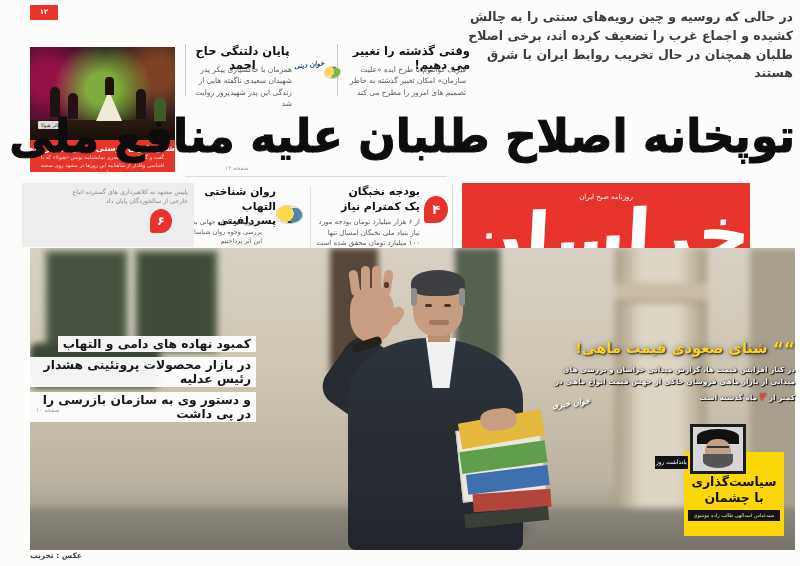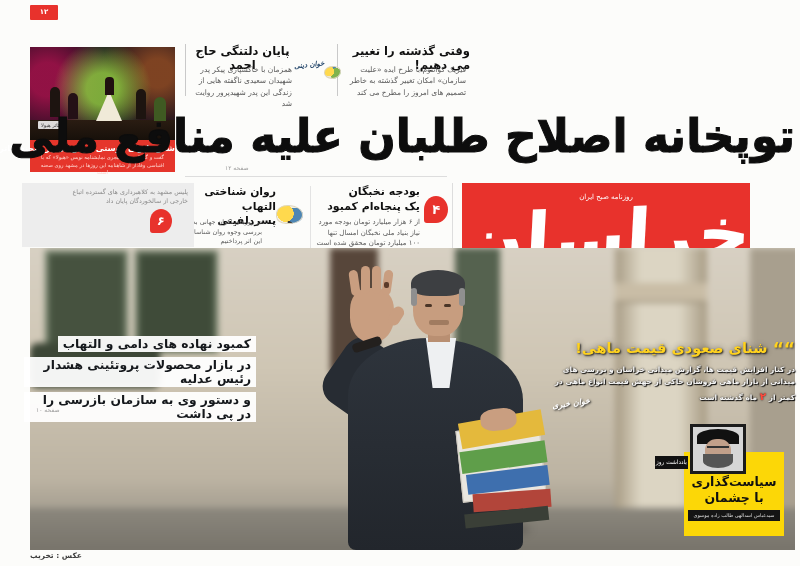--- a/index.html
+++ b/index.html
@@ -108,20 +108,21 @@
 
   .photo-credit{left:30px;top:551px;font-size:7.5px;font-weight:bold;color:#3f3f3f;}
 </style>
 </head>
 <body>
 
 <div class="page">
 
   <div class="abs corner-badge">۱۲</div>
 
+  <div class="abs teaser rtl">در حالی که روسیه و چین رویه‌های سنتی را به چالش کشیده و اجماع غرب را تضعیف کرده اند، برخی اصلاح طلبان همچنان در حال تخریب روابط ایران با شرق هستند</div>
 
   <div class="abs vline" style="left:337px;top:44px;height:52px;"></div>
   <div class="abs rtl box-title" style="left:340px;top:44px;width:130px;">وقتی گذشته را تغییر می دهیم!</div>
   <div class="abs rtl box-body" style="left:344px;top:64px;width:122px;">فیزیک کوانتوم با طرح ایده «علیت سازمان» امکان تغییر گذشته به خاطر تصمیم های امروز را مطرح می کند</div>
   <div class="abs physics-icon"></div>
 
   <div class="abs vline" style="left:185px;top:44px;height:52px;"></div>
   <div class="abs rtl box-title" style="left:190px;top:44px;width:105px;text-align:center;">پایان دلتنگی حاج احمد</div>
   <div class="abs rtl box-body" style="left:192px;top:64px;width:100px;">همزمان با خاکسپاری پیکر پدر شهیدان سعیدی ناگفته هایی از زندگی این پدر شهیدپرور روایت شد</div>
   <div class="abs khan-logo" style="left:294px;top:61px;font-size:7px;">خوان دینی</div>
@@ -148,21 +149,21 @@
   </div>
 
   <div class="abs hrule"></div>
 
   <div class="abs vline" style="left:452px;top:183px;height:69px;background:#ddd;"></div>
   <div class="abs badge" style="left:424px;top:196px;width:24px;height:27px;">
     <span style="font-size:13px;line-height:27px;">۴</span>
   </div>
   <div class="abs rtl box-title" style="left:318px;top:185px;width:102px;line-height:1.35;font-size:11px;">
     <div>بودجه نخبگان</div>
-    <div>یک پنجاه‌ام کمبود</div>
+    <div>یک کمتر‌ام نیاز</div>
   </div>
   <div class="abs rtl box-body" style="left:316px;top:217px;width:104px;font-size:7px;">از ۶ هزار میلیارد تومان بودجه مورد نیاز بنیاد ملی نخبگان امسال تنها ۱۰۰ میلیارد تومان محقق شده است</div>
 
   <div class="abs vline" style="left:310px;top:186px;height:62px;background:#e3e3e3;"></div>
   <div class="abs cinema-logo"></div>
   <div class="abs rtl box-title" style="left:200px;top:185px;width:76px;line-height:1.35;font-size:10.8px;">
     <div>روان شناختی التهاب</div>
     <div>پسردلفینی</div>
   </div>
   <div class="abs rtl box-body" style="left:184px;top:218px;width:78px;font-size:6.4px;">در روزهای اکران جهانی به بررسی وجوه روان شناسانه این اثر پرداختیم</div>

